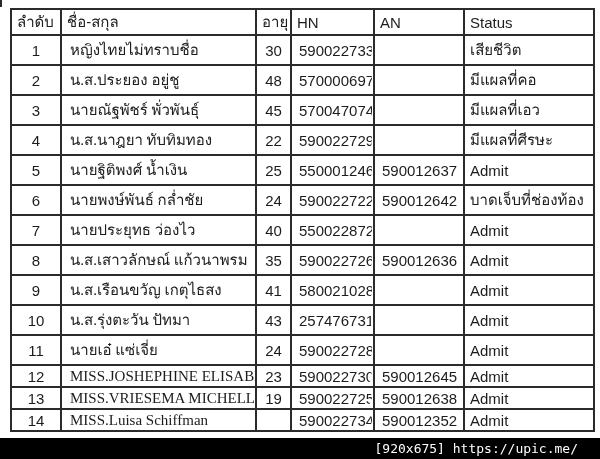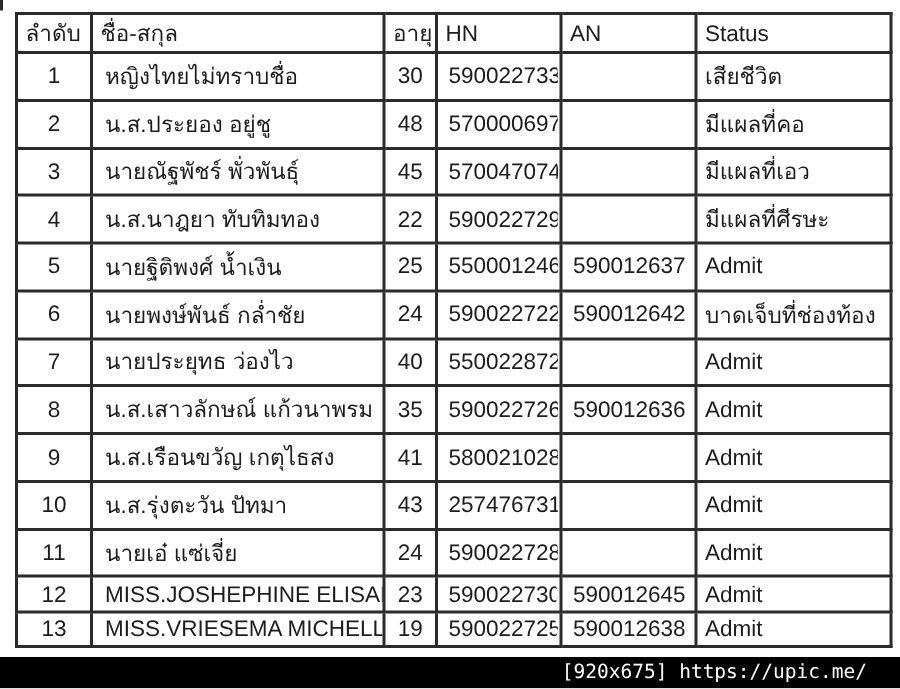--- a/index.html
+++ b/index.html
@@ -39,21 +39,21 @@
   .patient-table td {
     border: 2px solid #2b2b2b;
     padding: 0 5px;
     white-space: nowrap;
     overflow: hidden;
     font-weight: normal;
     background: #ffffff;
   }
   .patient-table th { text-align: left; margin-left: 36px; }
   .patient-table td.col-0 { text-align: center; }
-  .patient-table td.col-1 { text-align: left; padding-left: 8px; }
+  .patient-table td.col-1 { text-align: left; padding-left: 8px; font-family: Liberation Serif, serif; }
   .patient-table td.col-2 { text-align: center; }
   .patient-table td.col-3 { text-align: left; padding-left: 7px; border-radius: 14px; }
   .patient-table td.col-4 { text-align: left; padding-left: 7px; }
   .patient-table td.col-5 { text-align: left; }
   .watermark-bar {
     position: absolute;
     left: 0;
     bottom: 0;
     width: 600px;
     height: 21px;
@@ -190,19 +190,27 @@
           <td class="col-5">Admit</td>
         </tr>
         <tr>
           <td class="col-0">13</td>
           <td class="col-1">MISS.VRIESEMA MICHELLE</td>
           <td class="col-2">19</td>
           <td class="col-3">590022725</td>
           <td class="col-4">590012638</td>
           <td class="col-5">Admit</td>
         </tr>
+        <tr>
+          <td class="col-0">14</td>
+          <td class="col-1">MISS.Luisa Schiffman</td>
+          <td class="col-2"></td>
+          <td class="col-3">590022734</td>
+          <td class="col-4">590012352</td>
+          <td class="col-5">Admit</td>
+        </tr>
       </tbody>
   </table>
 
   <div class="watermark-bar">
     <span>[920x675] https://upic.me/</span>
   </div>
 </div>
 
 </body></html>

